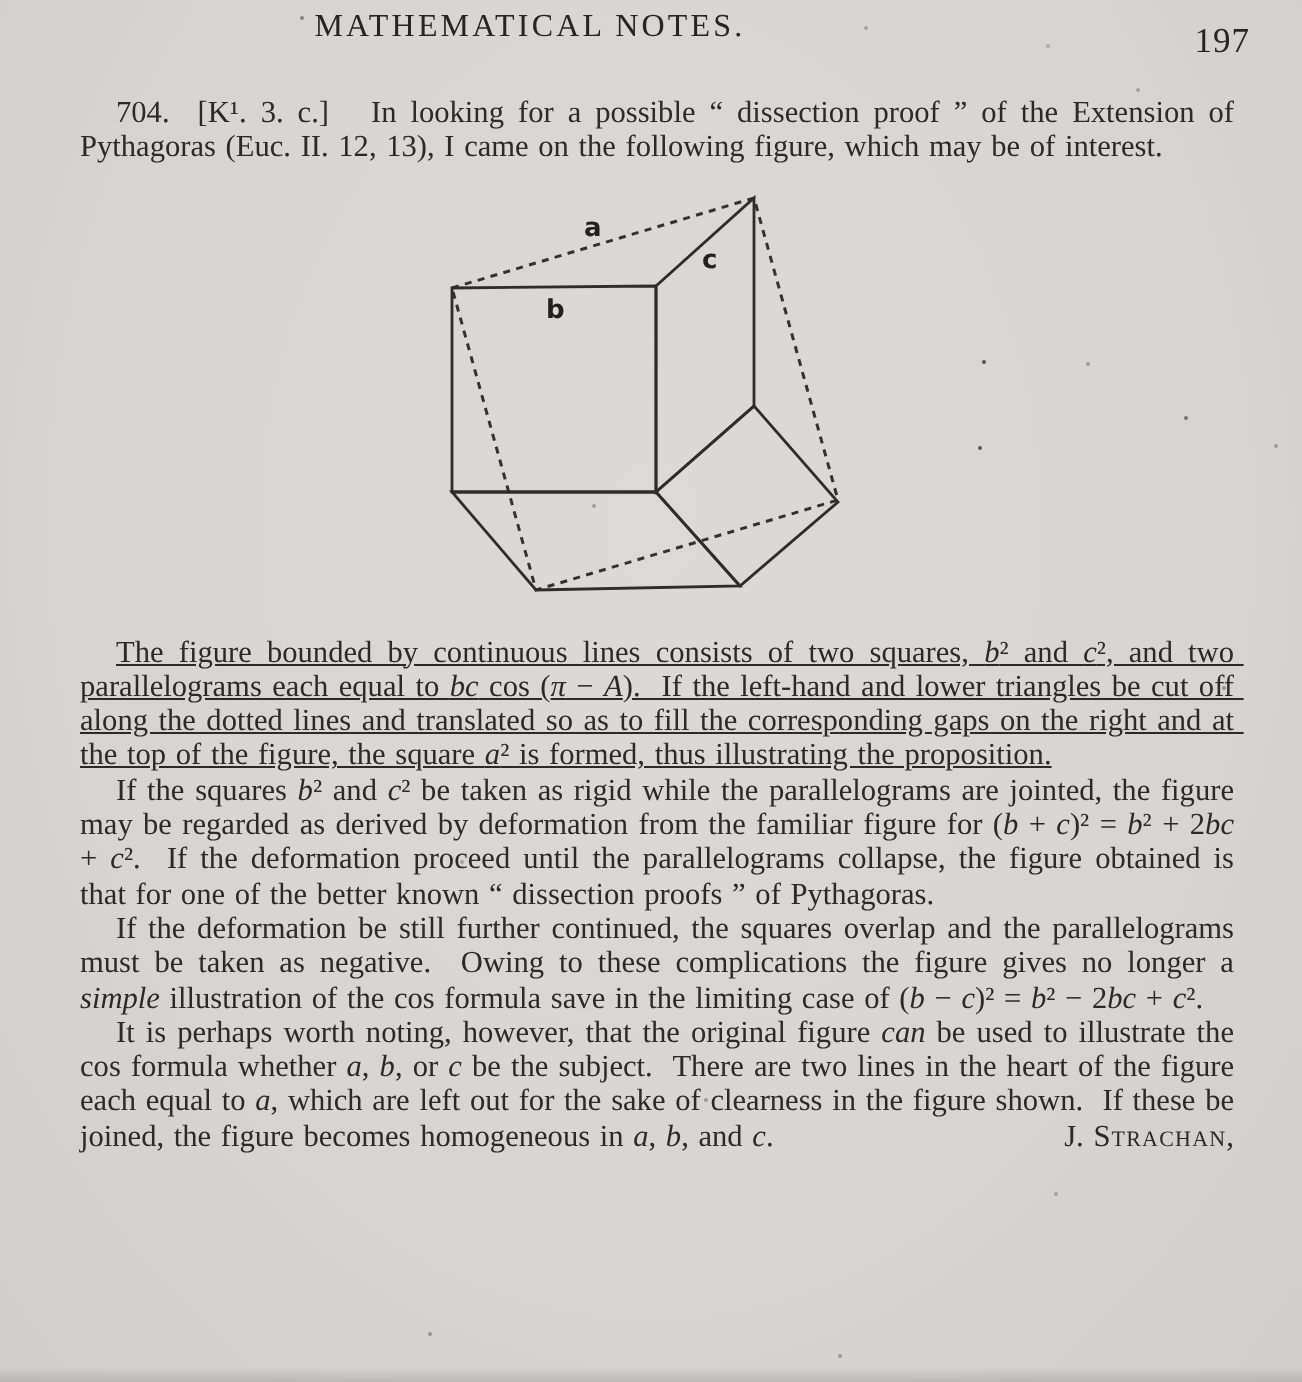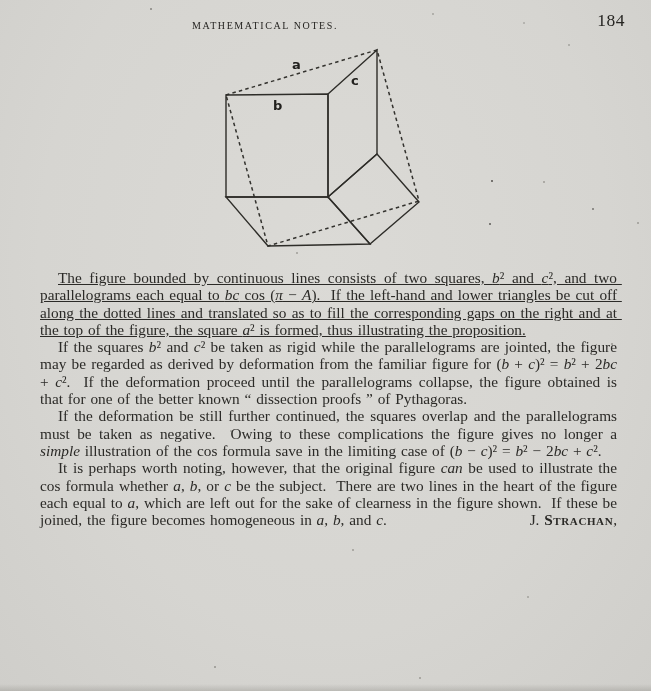--- a/index.html
+++ b/index.html
@@ -16,23 +16,23 @@
     content: "";
     position: absolute; left: 0; right: 0; bottom: 0; height: 7px;
     background: linear-gradient(to bottom, rgba(120,118,112,0), rgba(120,118,112,.28));
     pointer-events: none;
   }
   header.running-head {
     position: relative;
     height: 34px;
   }
   .running-title {
-    position: absolute; left: 265px; top: 20px;
+    position: absolute; left: 265px; top: 5px;
     transform: translateX(-50%);
-    font-size: 10px; letter-spacing: 1.6px;
+    font-size: 16px; letter-spacing: 1.6px;
     white-space: nowrap;
     color: #262522;
   }
   .page-number {
     position: absolute; right: 26px; top: 10px;
     font-size: 17.5px; letter-spacing: .5px;
     color: #262522;
   }
   .body-text {
     margin: 0 34px 0 40px;
@@ -42,21 +42,21 @@
     font-size: 15.3px;
     line-height: 17.3px;
     text-align: justify;
     text-indent: 18px;
     word-spacing: 1px;
     white-space: pre-wrap;
   }
   p.first-para { margin-top: 14px; }
   p.after-figure { margin-top: 5px; text-decoration: underline; }
   .seg-i { font-style: italic; }
-  .seg-sc { font-variant: small-caps; letter-spacing: .6px; font-weight: bold; }
+  .seg-sc { font-variant: small-caps; letter-spacing: .6px; }
   .figure-wrap {
     position: relative;
     height: 230px;
     margin: 0 -40px 0 -40px; 
   }
   .figure-wrap svg { display: block; }
   .fig-line { fill: none; stroke: #2e2d29; stroke-width: 1.4; stroke-linejoin: miter; }
   .fig-dashed { fill: none; stroke: #33322e; stroke-width: 1.5; stroke-dasharray: 3.5 3.2; stroke-linejoin: miter; }
   .fig-label { font-family: "DejaVu Sans", sans-serif; font-weight: bold; font-size: 13px; fill: #22211e; }
   .last-para { position: relative; }
@@ -90,24 +90,25 @@
   }
 </style>
 </head>
 <body>
 
 <div class="page">
   <div class="specks"></div>
 
   <header class="running-head">
     <div class="running-title">MATHEMATICAL NOTES.</div>
-    <div class="page-number">184</div>
+    <div class="page-number">197</div>
   </header>
 
   <section class="body-text">
+    <p class="first-para"><span>704.  [K¹. 3. c.]   In looking for a possible “ dissection proof ” of the Extension of Pythagoras (Euc. II. 12, 13), I came on the following figure, which may be of interest.</span></p>
 
     <div class="figure-wrap">
       <svg width="651" height="230" viewBox="0 102 651 230">
         <polygon class="fig-dashed" points="226,163 377,118 419,269 268,314"></polygon>
         <polygon class="fig-line" points="328,162 377,118 377,222 328,265"></polygon>
         <polygon class="fig-line" points="226,265 328,265 370,312 268,314"></polygon>
         <polygon class="fig-line" points="328,265 377,222 419,270 370,312"></polygon>
         <polygon class="fig-line" points="226,163 328,162 328,265 226,265"></polygon>
         <text class="fig-label" x="292" y="137">a</text>
         <text class="fig-label" x="273" y="178">b</text>

